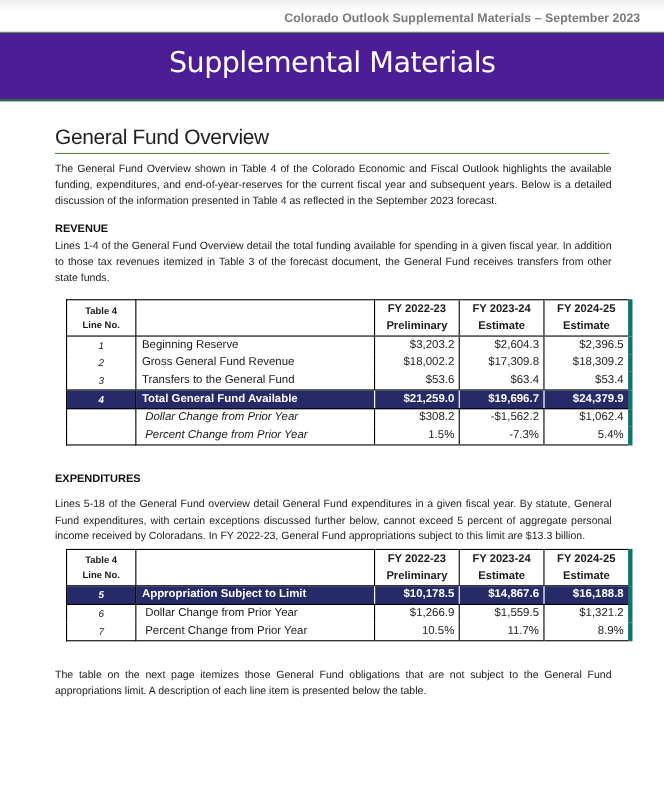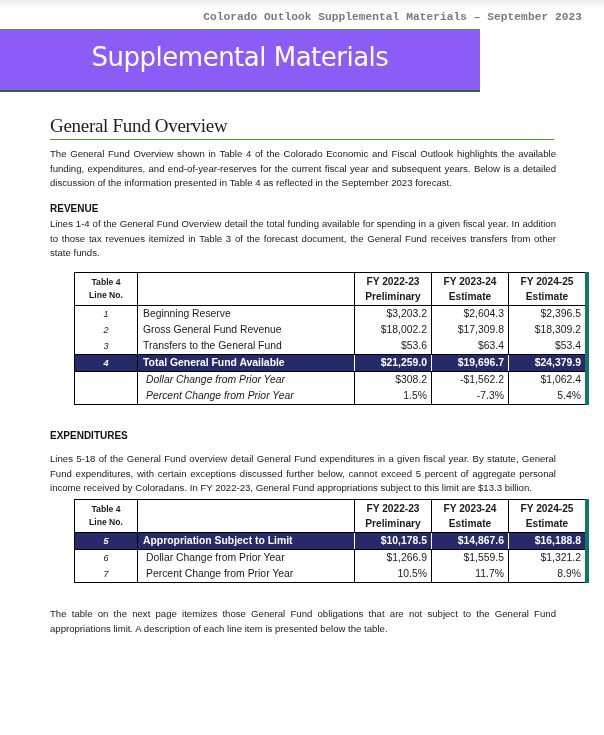--- a/index.html
+++ b/index.html
@@ -1,33 +1,33 @@
 <!DOCTYPE html>
 <html><head>
 <meta charset="utf-8">
 <style>
   html, body { margin:0; padding:0; background:#ffffff; }
   body { width:604px; height:735px; position:relative; overflow:hidden;
          font-family:"Liberation Sans", "DejaVu Sans", sans-serif; color:#1a1a1a; }
   .topbar { position:absolute; left:0; top:0; width:604px; height:28px;
             background:linear-gradient(#ececec 0, #ffffff 10px); }
   .running-head { position:absolute; right:22px; top:11px; font-size:11.2px; font-weight:bold;
-                  color:#7a7a7a; letter-spacing:0.05px; white-space:nowrap;font-family:Liberation Mono, monospace; }
-  .banner { position:absolute; left:0; top:29px; width:480px; height:60px; background:#8b5cf6;
+                  color:#7a7a7a; letter-spacing:0.05px; white-space:nowrap; }
+  .banner { position:absolute; left:0; top:29px; width:604px; height:60px; background:#4c1d95;
             border-top:1px solid #5e8a5a; border-bottom:2px solid #2f6a3a; }
   .banner-title { position:absolute; left:0; right:0; top:12px; text-align:center; color:#ffffff;
                   font-size:26px; font-family:"DejaVu Sans", sans-serif; letter-spacing:-0.5px; }
   .section-title { position:absolute; left:50px; top:115px; font-size:19px; color:#222;
-                   font-family:Liberation Serif, serif; letter-spacing:-0.3px; }
+                   font-family:Liberation Sans, sans-serif; letter-spacing:-0.3px; }
   .section-rule { position:absolute; left:50px; top:139px; width:504px; height:0;
                   border-top:1.5px solid #5b8a3c; }
   .para { position:absolute; left:50px; width:506px; font-size:9.6px; line-height:14.6px;
           text-align:justify; color:#1a1a1a; }
   .subhead { position:absolute; left:50px; font-size:10px; font-weight:bold; color:#111; }
-  table.gf { position:absolute; left:74px; border-collapse:collapse; font-size:10.4px; color:#1a1a1a; }
+  table.gf { position:absolute; left:60px; border-collapse:collapse; font-size:10.4px; color:#1a1a1a; }
   table.gf td { padding:0; height:16px; line-height:16px; white-space:nowrap; }
   table.gf .hdr td { height:32px; vertical-align:middle; }
   .c-line { width:62px; text-align:center; border-left:1px solid #000; border-right:1px solid #000; }
   .c-desc { width:208px; padding-left:5px !important; }
   .c-val { width:72px; text-align:right; padding-right:4px !important; border-left:1px solid #000; }
   .c-val:last-child { border-right:4px solid #0f766e; }
   .hdr td { border-top:1px solid #000; border-bottom:1px solid #000; }
   .hdr .c-line { font-size:8.6px; font-weight:bold; line-height:13px; }
   .hdr .c-val { text-align:center; font-weight:bold; line-height:15px; padding-right:0 !important; font-size:10.2px; }
   .lineno { font-style:italic; font-size:9px; }

